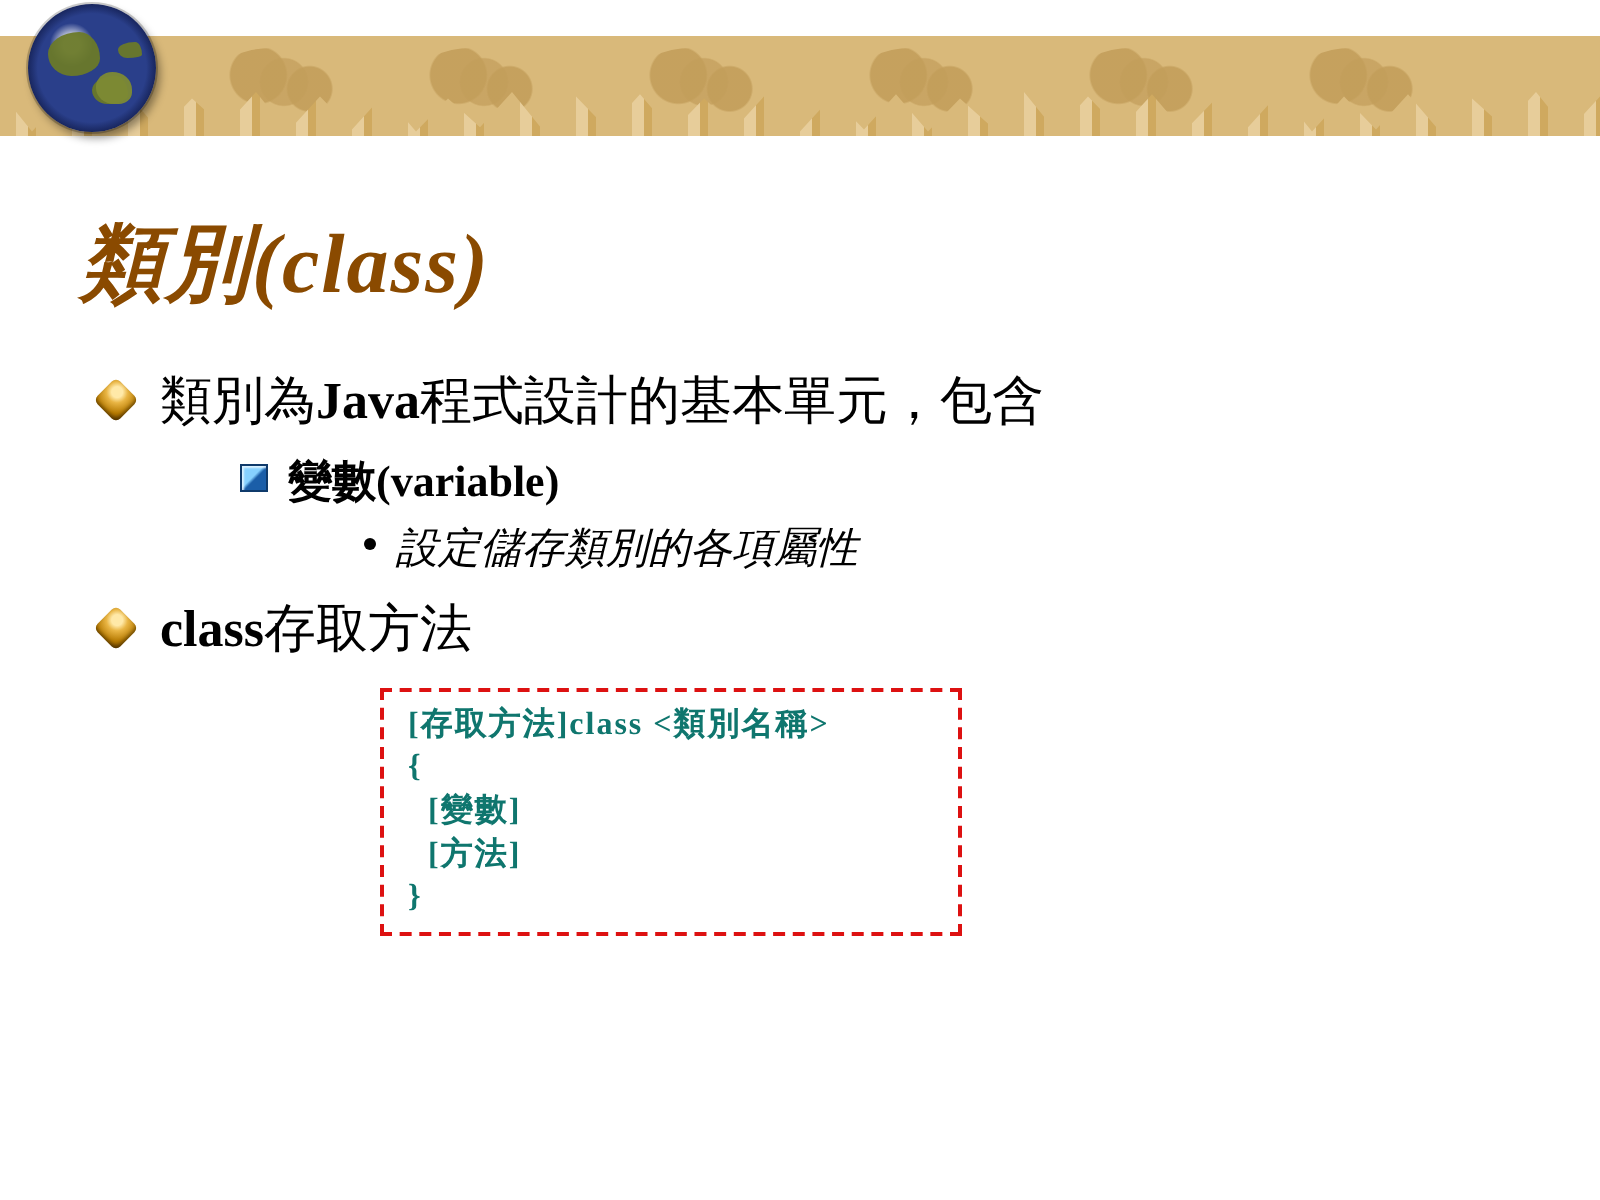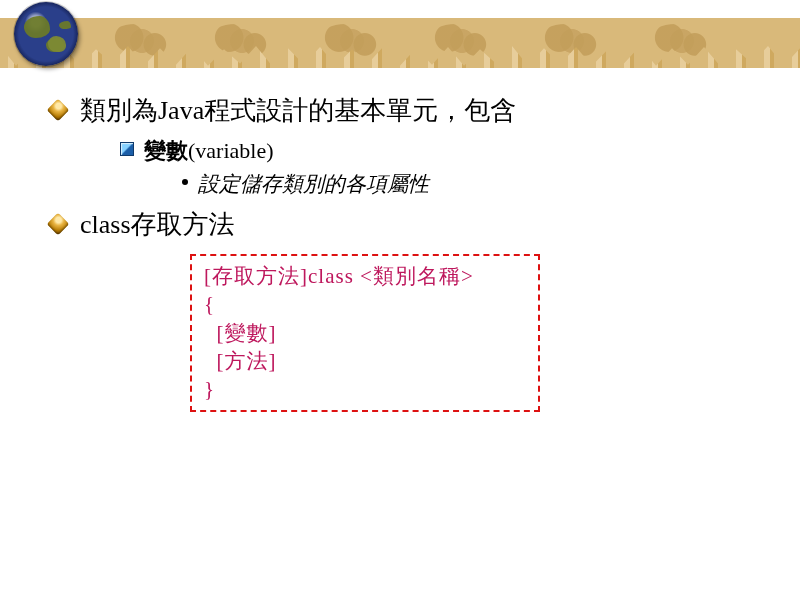--- a/index.html
+++ b/index.html
@@ -164,54 +164,58 @@
     position: absolute;
     left: 2px;
     top: 10px;
     width: 6px;
     height: 6px;
     background: #000;
     border-radius: 50%;
   }
 
   .bold { font-weight: bold; font-style: normal; }
-  .lat  { font-family: Georgia, "Times New Roman", serif; font-weight: normal; font-style: normal; }
+  .lat  { font-family: Georgia, "Times New Roman", serif; font-weight: bold; font-style: normal; }
 
   .codebox-wrap {
     margin: 10px 0 0 150px;
   }
   .codebox {
     display: inline-block;
     border: 2px dashed #d11;
     padding: 6px 64px 6px 12px;
     font-family: "PMingLiU", "MingLiU", "SimSun", serif;
-    font-size: 21px;
+    font-size: 16px;
     line-height: 1.35;
     white-space: pre;
-    color: #be185d;
+    color: #0f766e;
     letter-spacing: 1px;
+    font-weight: bold;
   }
 </style>
 </head>
 <body>
 
 <div class="banner">
   <div class="banner-strip">
     <div class="banner-map" style="left:110px"></div>
     <div class="banner-map" style="left:210px"></div>
     <div class="banner-map" style="left:320px"></div>
     <div class="banner-map" style="left:430px"></div>
     <div class="banner-map" style="left:540px"></div>
     <div class="banner-map" style="left:650px"></div>
   </div>
   <div class="globe"></div>
 </div>
 
 <div class="content">
 
+  <h1 class="title">
+    <span class="cjk">類別</span><span>(class)</span>
+  </h1>
 
   <ul class="b1">
 
     <li>
       <span class="blt"></span>
       <span>類別為</span><span class="lat">Java</span><span>程式設計的基本單元，包含</span>
 
       <ul class="b2">
         <li>
           <span class="blt"></span>

